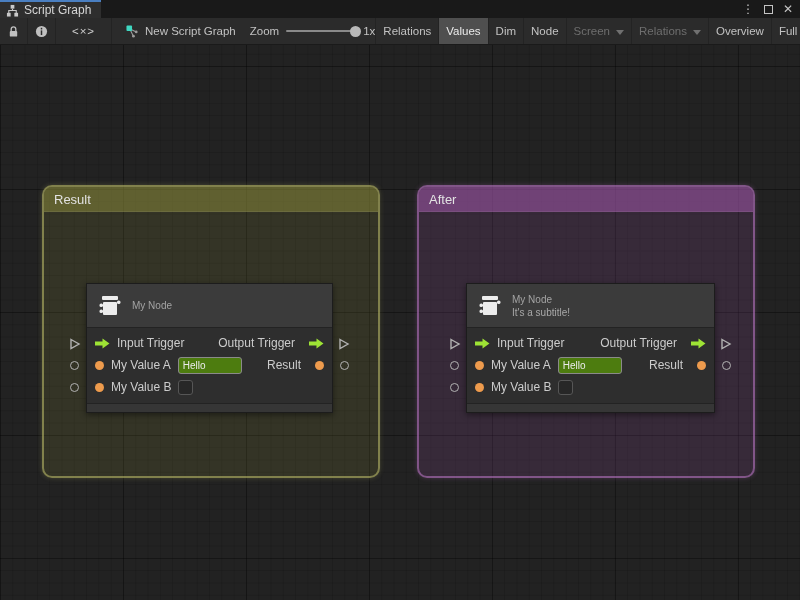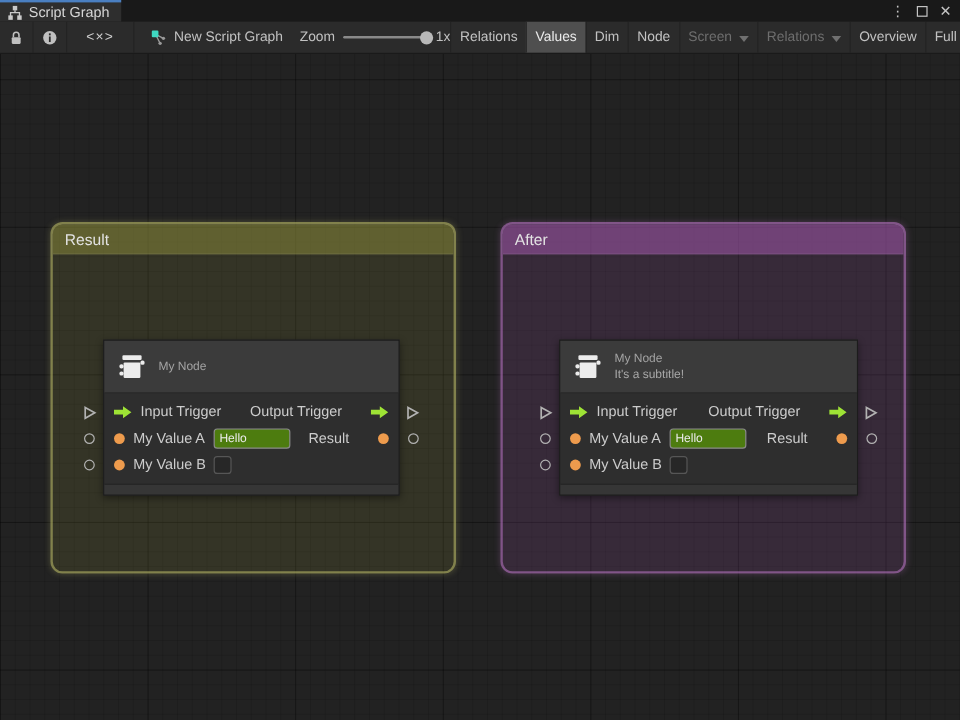--- a/index.html
+++ b/index.html
@@ -61,21 +61,21 @@
   .node { position:absolute; width:247px; background:#2e2e2e; border:1px solid #1c1c1c;
           box-shadow:0 2px 6px rgba(0,0,0,0.45); }
   .node-header { height:44px; background:#3b3b3b; display:flex; align-items:center; gap:9px;
                  padding:0 10px; border-bottom:1px solid #232323; }
   .node-titles { display:flex; flex-direction:column; justify-content:center; }
   .node-title { font-size:10px; color:#a3a3a3; }
   .node-subtitle { font-size:10px; color:#a8a8a8; margin-top:2px; }
   .node-body { padding:4px 0 5px 0; background:#2e2e2e; }
   .prow { height:22px; display:flex; align-items:center; padding:0 8px; }
   .pleft { display:flex; align-items:center; gap:7px; }
-  .pright { display:flex; align-items:center; gap:24px; margin-left:auto;justify-content:flex-end; }
+  .pright { display:flex; align-items:center; gap:14px; margin-left:auto;justify-content:flex-end; }
   .plabel { font-size:12px; color:#cccccc; white-space:nowrap; }
   .vdot { width:9px; height:9px; border-radius:50%; background:#ee9b4d; }
   .str-field { width:64px; height:17px; background:#4d7c0f; border:1px solid #8a8a8a; border-radius:3px;
                color:#ececec; font-size:10px; padding:0 4px; font-family:"Liberation Sans",sans-serif; }
   .empty-box { width:15px; height:15px; background:#272727; border:1px solid #565656; border-radius:3px; }
   .node-footer { height:9px; background:#363636; border-top:1px solid #232323; }
 
   
   .oport { position:absolute; }
   .ocircle { width:9px; height:9px; border:1.5px solid #b2b2b2; border-radius:50%; background:transparent; }

